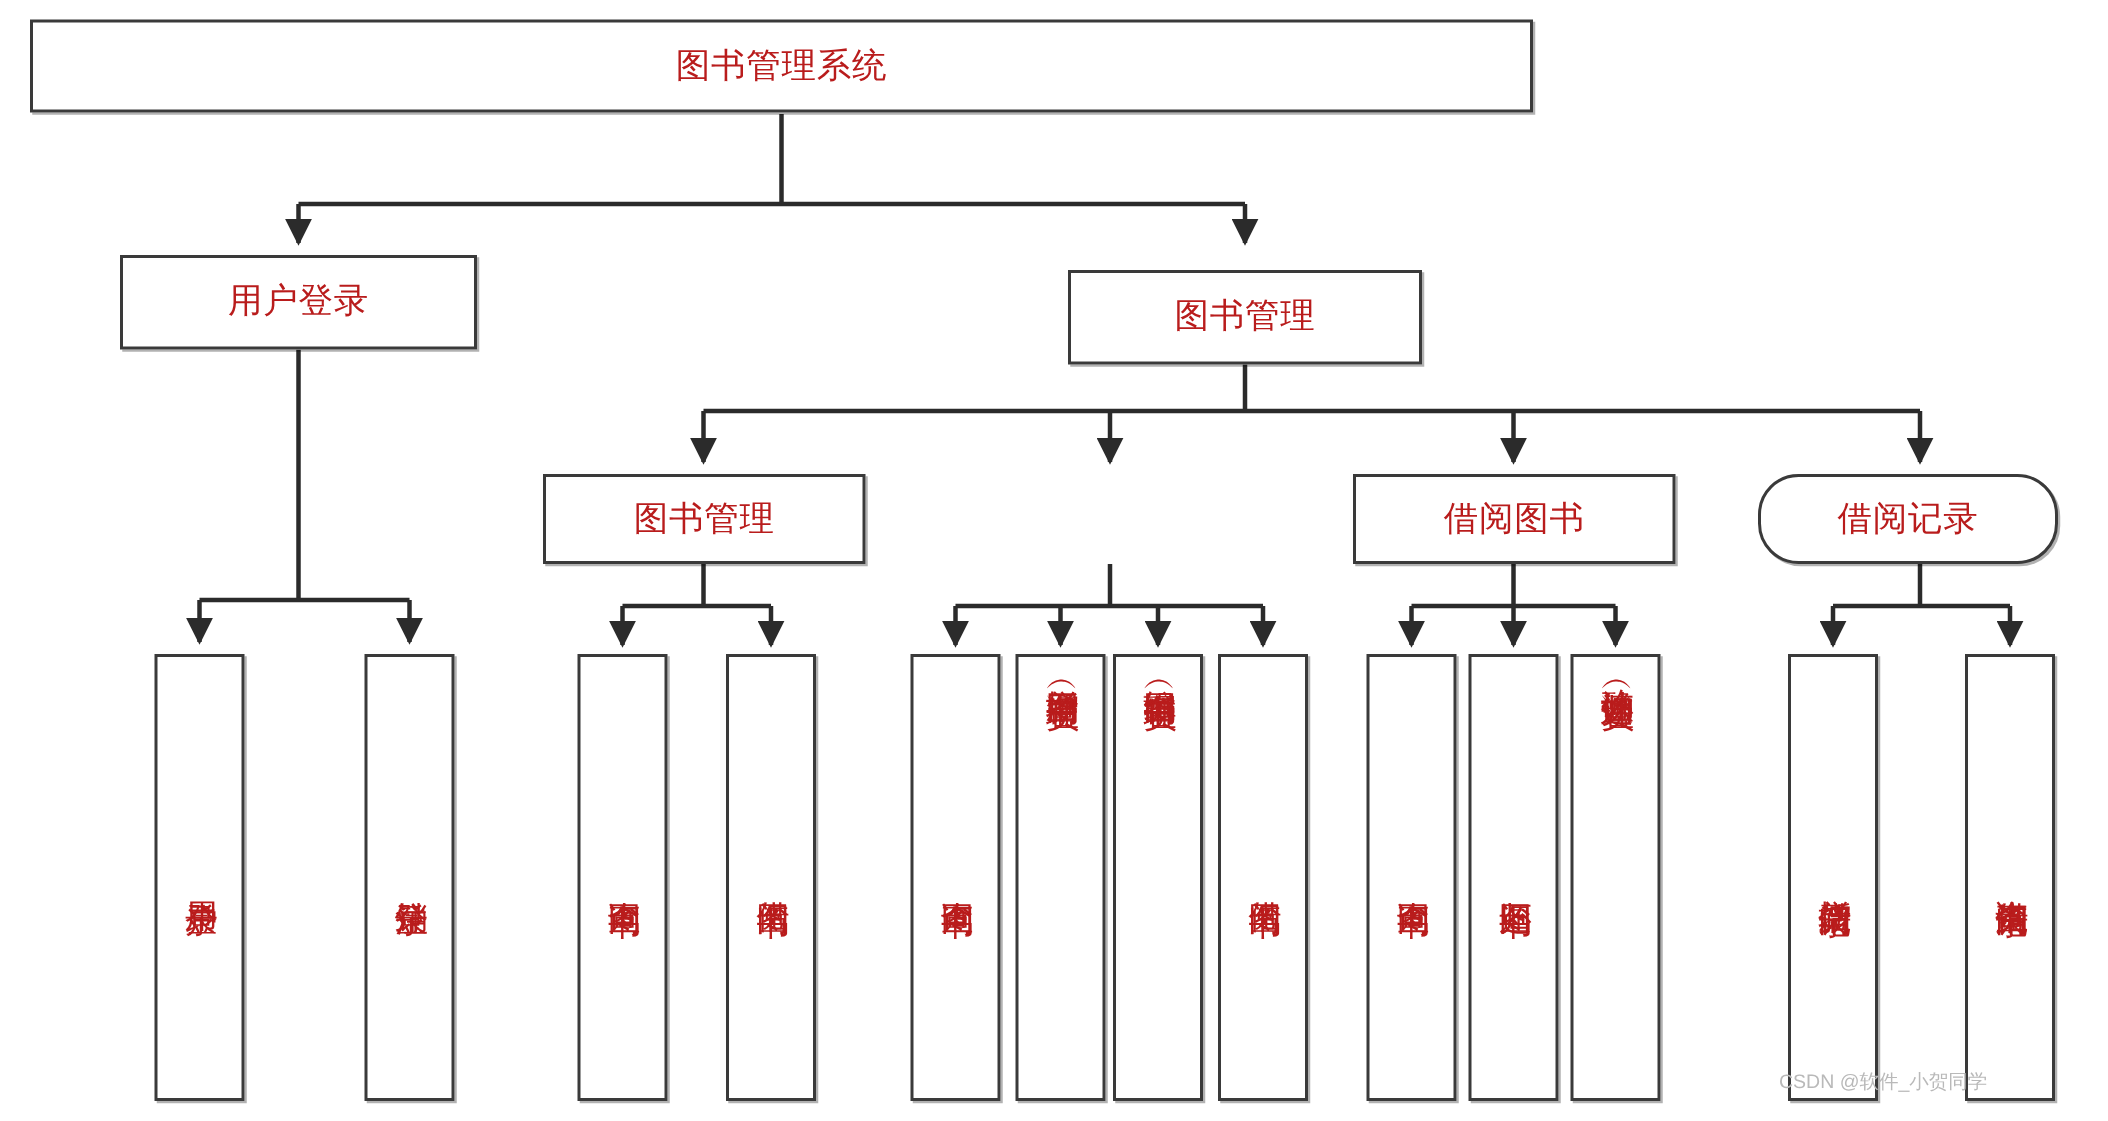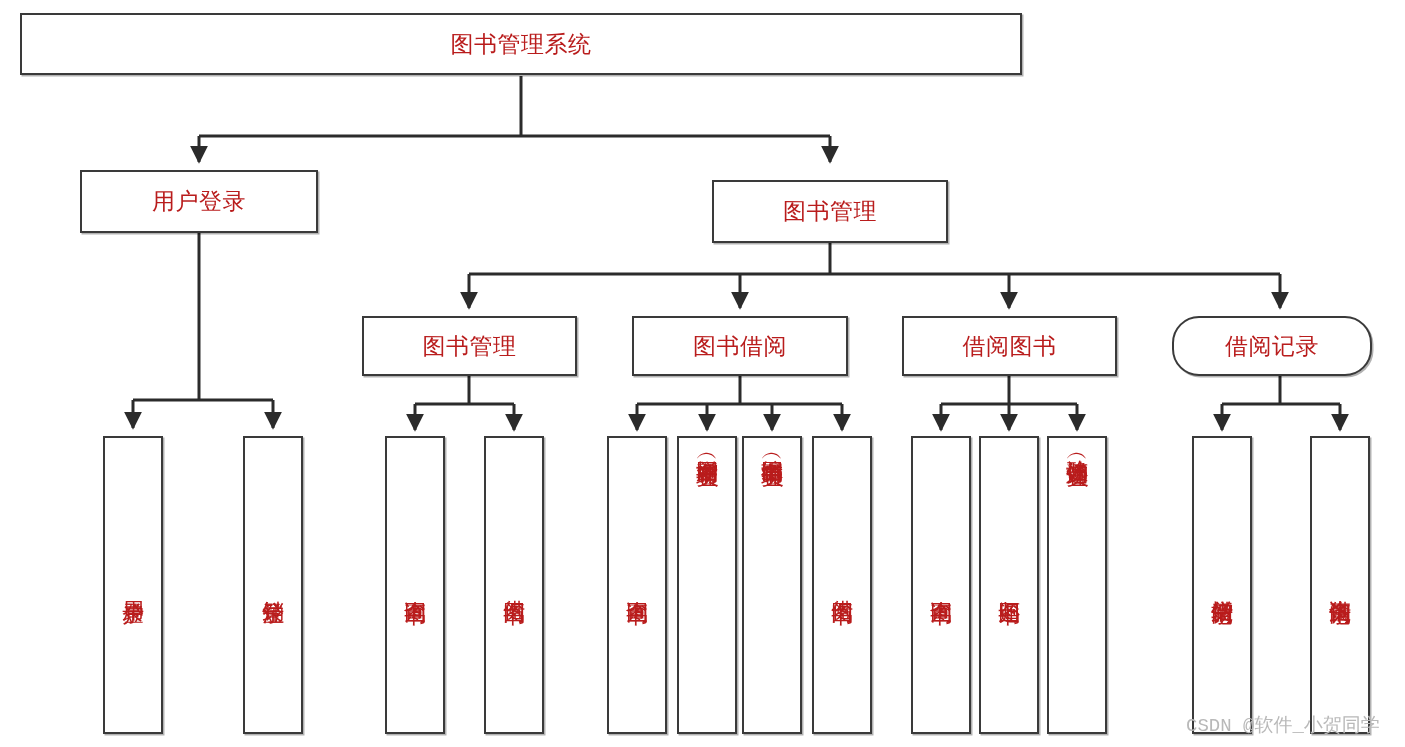--- a/index.html
+++ b/index.html
@@ -71,24 +71,24 @@
   .node.v.mid {
     align-items: center;
     padding-top: 0;
   }
   
   #watermark {
     position: absolute;
     z-index: 3;
     left: 1186px;
     top: 712px;
-    font-size: 19px;
+    font-size: 13px;
     color: #b9b9b9;
     white-space: nowrap;
-    font-family: Liberation Mono, monospace;
+    font-family: Liberation Sans, sans-serif;
   }
 </style>
 </head>
 <body>
 
 <div id="canvas">
 
   <svg id="edges" viewBox="0 0 1405 747" xmlns="http://www.w3.org/2000/svg">
     <defs>
       <marker id="arrow" viewBox="0 0 10 10" refX="9" refY="5" markerWidth="6" markerHeight="6" orient="auto-start-reverse">
@@ -148,23 +148,20 @@
   </div>
 
   <div class="node h" style="left:712px; top:180px; width:236px; height:63px;">
     <span class="label">图书管理</span>
   </div>
 
   <div class="node h" style="left:362px; top:316px; width:215px; height:60px;">
     <span class="label">图书管理</span>
   </div>
 
-  <div class="node h" style="left:632px; top:316px; width:216px; height:60px;">
-    <span class="label">图书借阅</span>
-  </div>
 
   <div class="node h" style="left:902px; top:316px; width:215px; height:60px;">
     <span class="label">借阅图书</span>
   </div>
 
   <div class="node h" style="left:1172px; top:316px; width:200px; height:60px;border-radius:27px;">
     <span class="label">借阅记录</span>
   </div>
 
   <div class="node v mid" style="left:103px; top:436px; width:60px; height:298px;">

